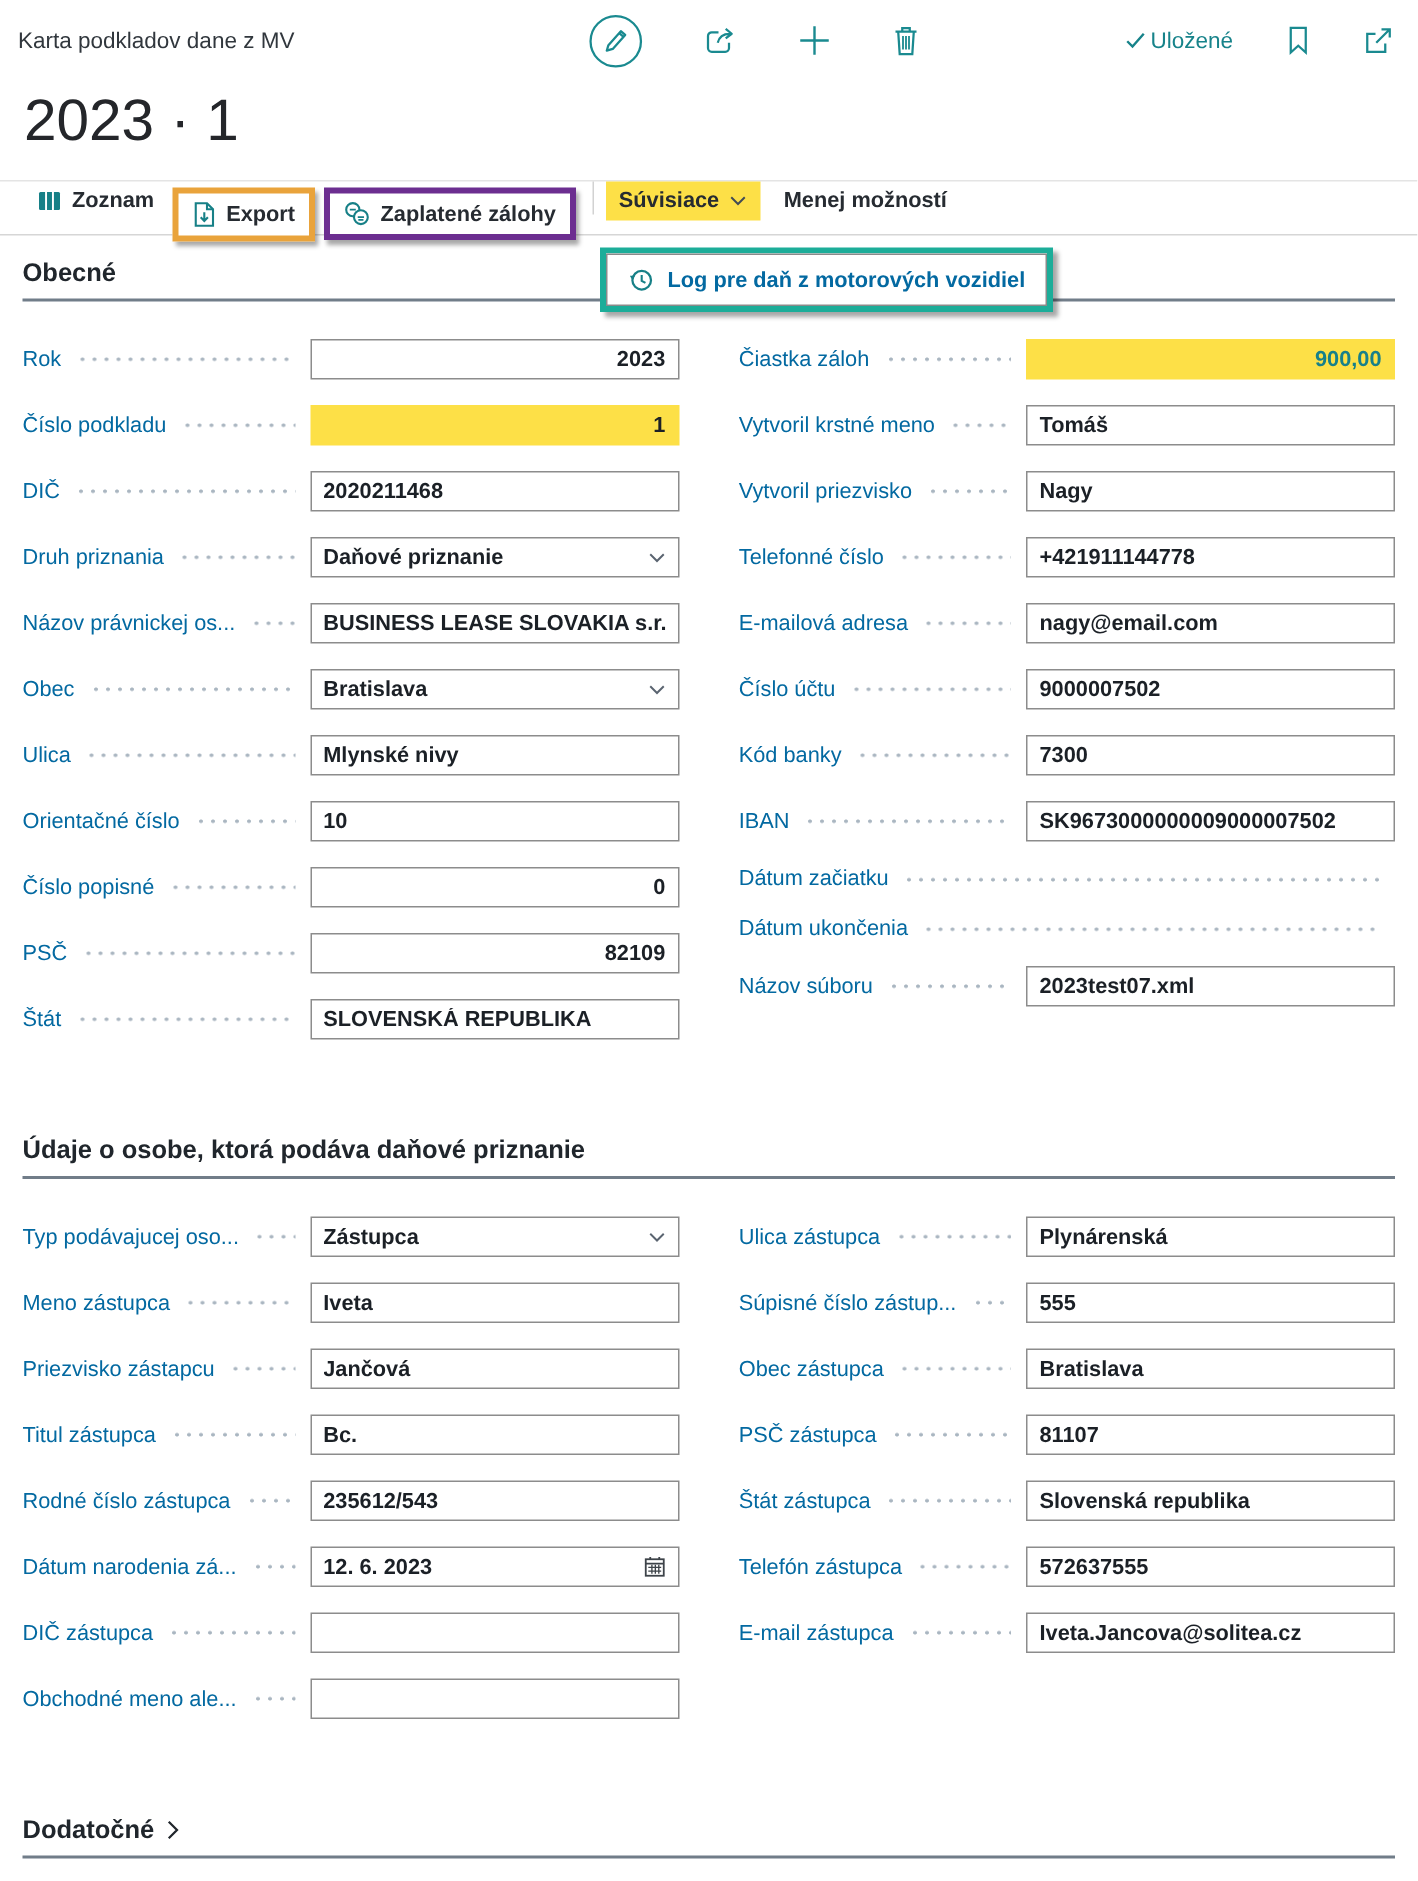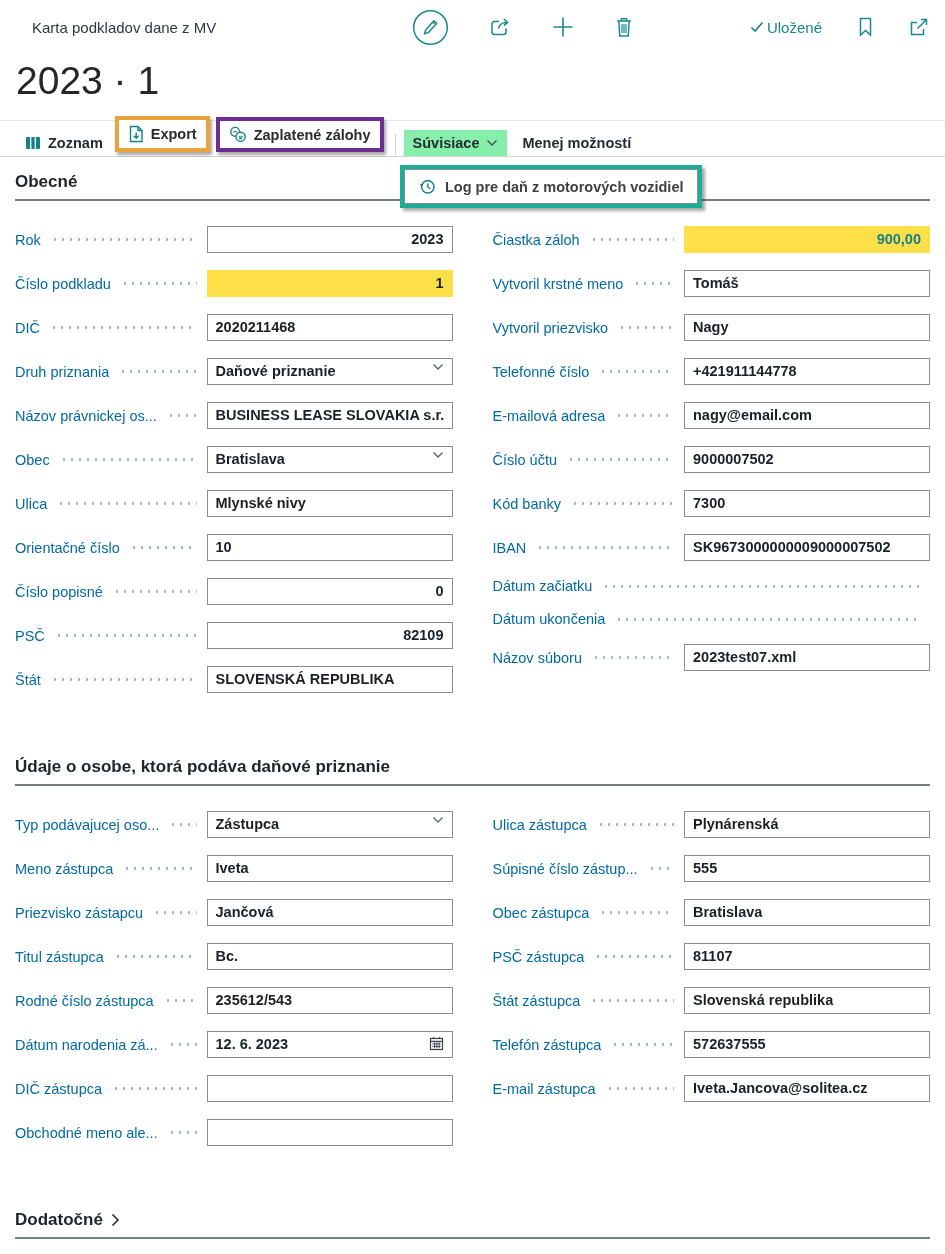--- a/index.html
+++ b/index.html
@@ -6,56 +6,56 @@
   body {
     margin: 0;
     width: 945px;
     height: 1254px;
     overflow: hidden;
     background: #fff;
     font-family: "Liberation Sans", sans-serif;
     color: #23282e;
   }
   
-  .top-header { display: flex; align-items: center; padding: 10px 16px 0 32px; height: 44px; }
+  .top-header { display: flex; align-items: center; padding: 10px 16px 0 12px; height: 44px; }
   .app-title { font-size: 15px; color: #31373d; width: 380px; flex: none; }
   .center-icons { display: flex; align-items: center; gap: 40px; }
   .right-icons { margin-left: auto; display: flex; align-items: center; gap: 36px; justify-content: space-between; }
   .saved { display: flex; align-items: center; gap: 3px; color: #17838a; font-size: 15px; }
   .icon-btn { background: none; border: none; padding: 0; cursor: pointer; display: flex; align-items: center; }
   
   .page-title { font-size: 39px; font-weight: 300; color: #24262a; margin: 12px 16px 0 16px; line-height: 50px; }
   .title-divider { border: none; border-top: 1px solid #e4e4e4; margin: 14px 0 0 0; }
   
   .main { position: relative; }
-  .action-bar { display: flex; align-items: flex-end; padding: 0 16px; height: 36px; border-bottom: 1px solid #d6d6d6; }
+  .action-bar { display: flex; align-items: flex-start; padding: 0 16px; height: 36px; border-bottom: 1px solid #d6d6d6; }
   .action { display: flex; align-items: center; gap: 7px; padding: 5px 9px; font-size: 14.5px; font-weight: 600;
             color: #262b31; background: none; border: none; font-family: inherit; cursor: pointer; white-space: nowrap; }
-  .action.open-menu { background: #86efac; }
+  .action.open-menu { background: #fde047; }
   .annot { border: 4px solid; background: #fff; margin: 4px 3px; box-shadow: 2px 3px 3px rgba(0,0,0,.35); display: inline-flex; }
   .annot-orange { border-color: #E9A33B; }
   .annot-purple { border-color: #6C2E90; }
   .vsep { width: 1px; height: 22px; background: #d2d2d2; margin: 0 8px; flex: none; }
   
   .dropdown-annot { position: absolute; left: 400px; top: 44px; border: 4px solid #1CAD99;
                     box-shadow: 3px 3px 3px rgba(0,0,0,.35); background: #fff; z-index: 10; }
   .dropdown-panel { display: flex; align-items: flex-end; gap: 9px; padding: 8px 14px; border: 1px solid #8a8a8a;
-                    background: #fff; font-size: 14.5px; font-weight: 600; color: #404040; cursor: pointer; white-space: nowrap; }
+                    background: #fff; font-size: 14.5px; font-weight: 600; color: #0369a1; cursor: pointer; white-space: nowrap; }
   
   .content { padding: 0 15px; }
   .section-title { display: flex; align-items: center; gap: 6px; font-size: 17px; font-weight: 700; color: #20262c;
                    margin-top: 15px; padding-bottom: 7px; border-bottom: 2px solid #717d89; cursor: pointer; }
   .fields { display: grid; grid-template-columns: 1fr 1fr; column-gap: 40px; margin-top: 25px; align-items: start; }
   .field-col { min-width: 0; }
   .field-row { display: flex; align-items: center; margin-bottom: 17px; }
   .field-label { font-size: 14.5px; color: #0369a1; white-space: nowrap; flex: none; }
   .leader { flex: 1 1 0; min-width: 6px; height: 3px; margin: 0 10px; align-self: center;
             background-image: radial-gradient(circle, #aab6c1 1.1px, transparent 1.35px);
             background-size: 8px 3px; background-repeat: repeat-x; background-position: left center; }
-  .field-input { display: flex; width: 246px; height: 27px; flex: none; margin-left: auto;
+  .field-input { display: flex; align-items: center; width: 246px; height: 27px; flex: none; margin-left: auto;
                  border: 1px solid #8c8c8c; padding: 4px 8px; background: #fff;
                  font-size: 14.5px; font-weight: 600; color: #1b2026; cursor: text; }
   .field-input .value { flex: 1 1 auto; white-space: nowrap; overflow: hidden; }
   .field-input.align-right .value { text-align: right; }
   .field-input.type-disabled, .field-input.type-disabled-link { border-color: transparent; background: #fde047; cursor: default; }
   .field-input.type-disabled-link .value { color: #17808a; cursor: pointer; }
   .field-input.type-combo, .field-input.type-date { cursor: pointer; }
   .fi-icon { flex: none; margin-left: 7px; }
   .section-gap { height: 32px; }
   .chev-right { margin-left: 2px; }

